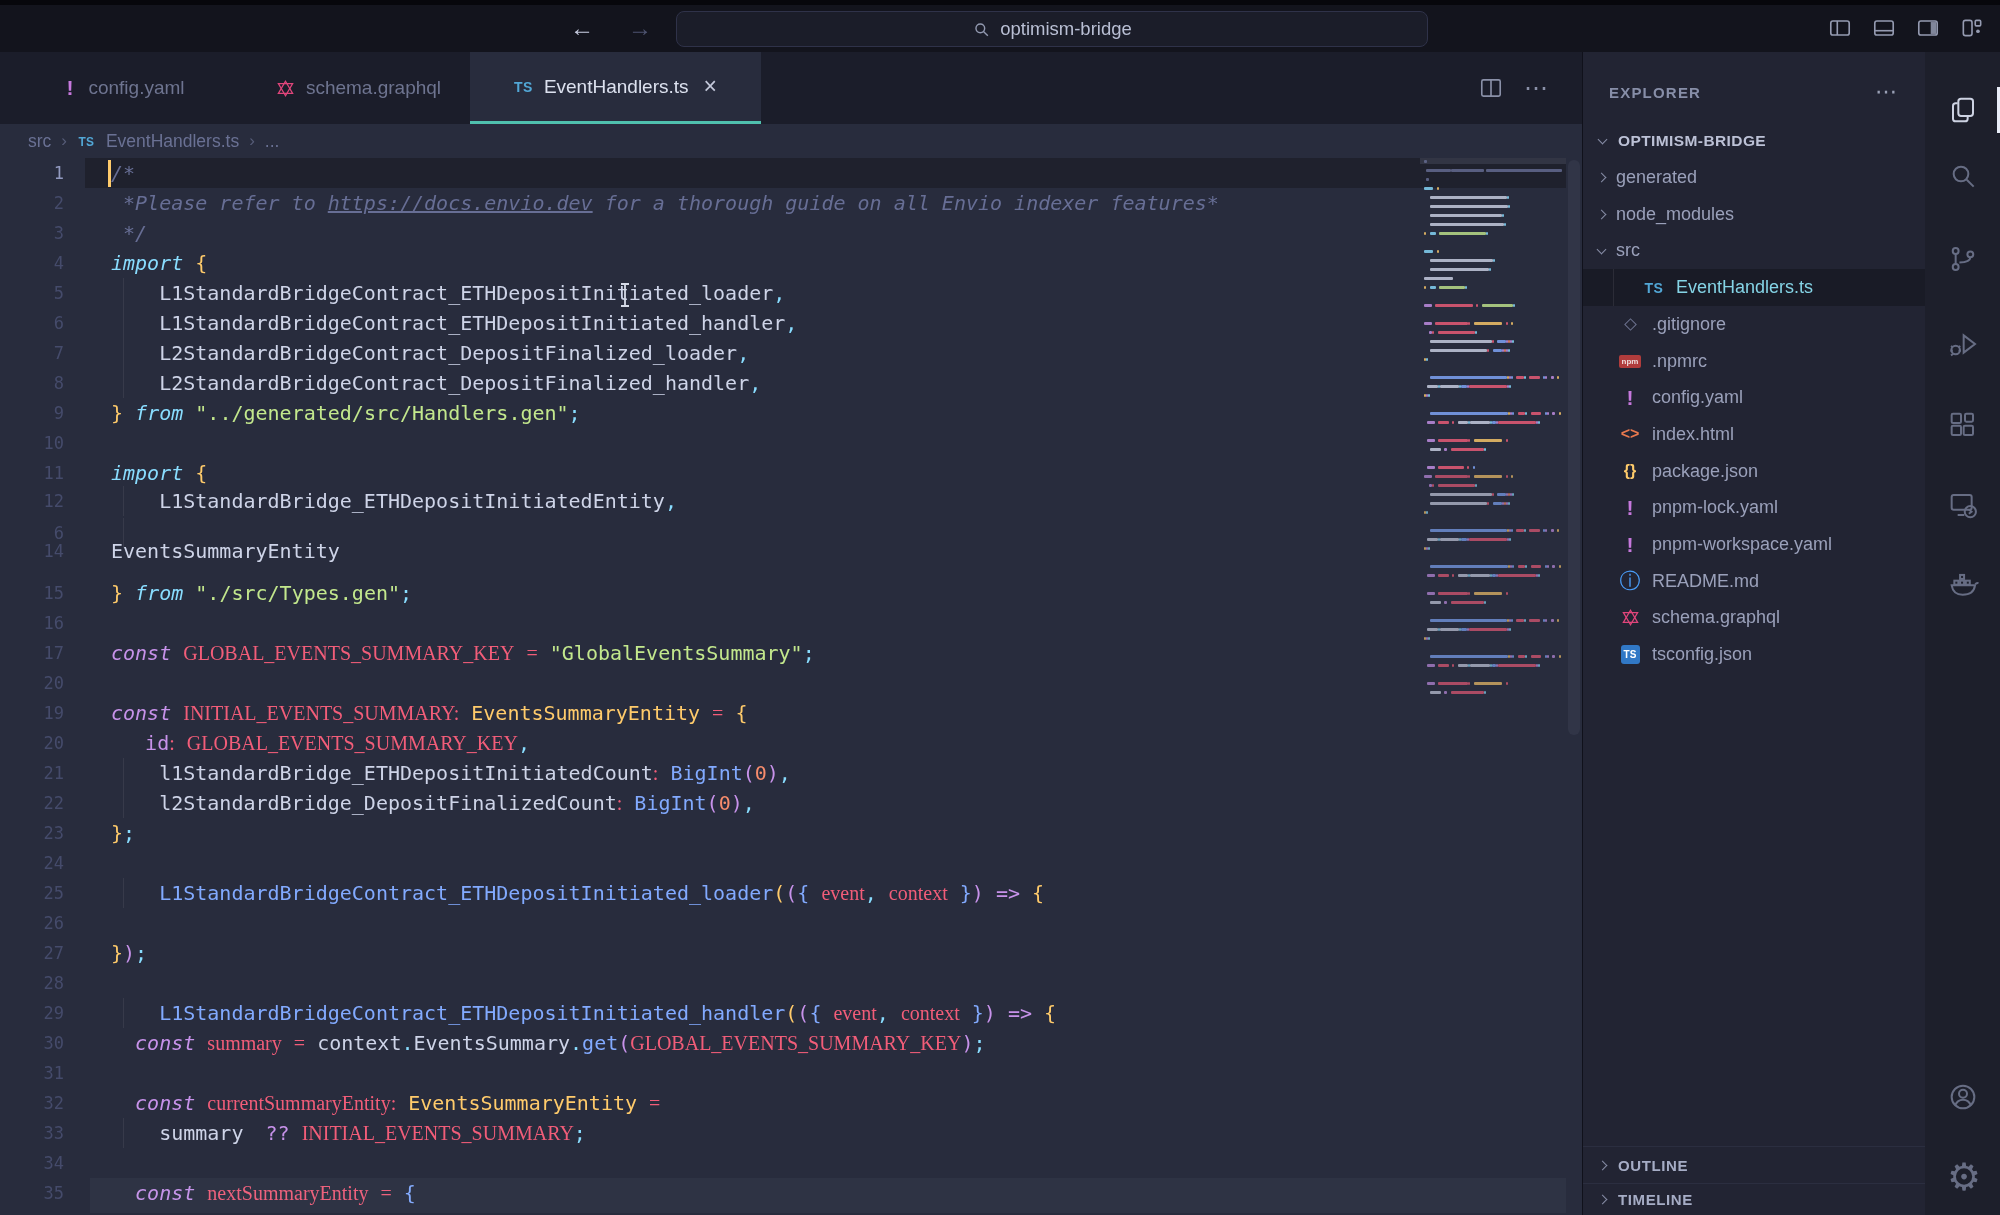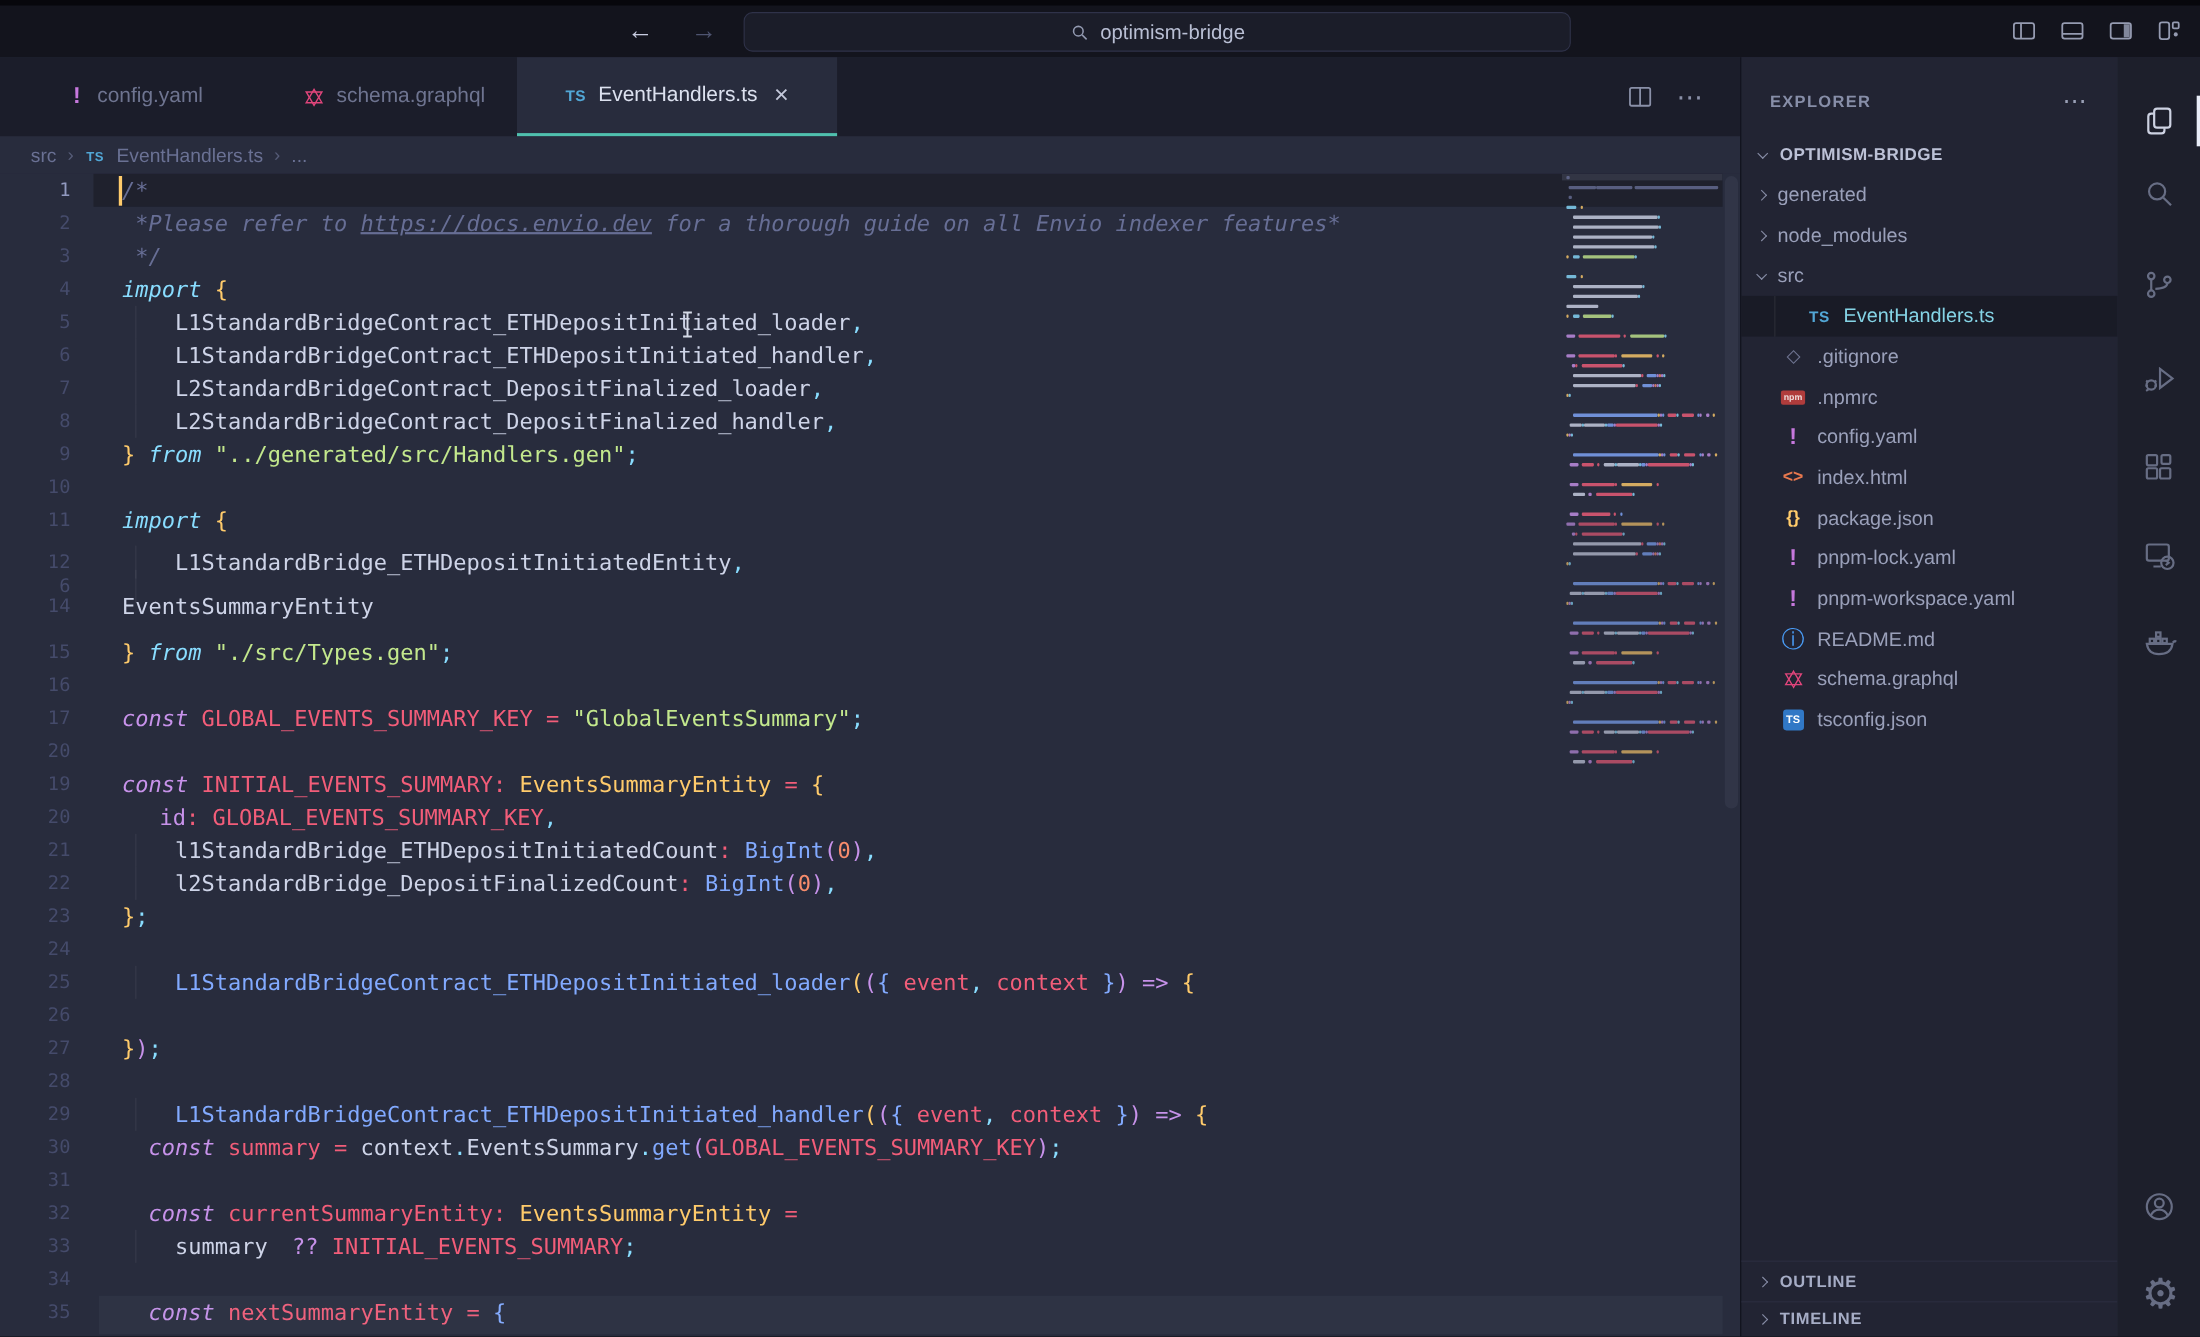--- a/index.html
+++ b/index.html
@@ -59,21 +59,21 @@
   .line .code { position:absolute; left:111px; top:0; white-space:pre; font-family:"DejaVu Sans Mono", monospace;
     font-size:20px; line-height:30px; color:#a6accd; }
   .line .guide { position:absolute; left:123px; top:0; height:30px; width:1px; background:rgba(255,255,255,0.07); }
 
   .tk-c  { color:var(--tk-c,#676e95); font-style:italic; }
   .tk-cu { color:var(--tk-c,#676e95); font-style:italic; text-decoration:underline; }
   .tk-k  { color:var(--tk-k,#89ddff); }
   .tk-ki { color:var(--tk-k,#89ddff); font-style:italic; }
   .tk-p  { color:var(--tk-p,#c792ea);margin-left:10px; }
   .tk-pi { color:var(--tk-p,#c792ea); font-style:italic; }
-  .tk-r  { color:var(--tk-r,#f25d79); }
+  .tk-r  { color:var(--tk-r,#f25d79);font-family:Liberation Serif, serif; }
   .tk-s  { color:var(--tk-s,#c3e88d); }
   .tk-y  { color:var(--tk-y,#ffcb6b); }
   .tk-b  { color:var(--tk-b,#82aaff); }
   .tk-o  { color:var(--tk-o,#f78c6c); }
   .tk-v  { color:var(--tk-v,#c792ea); }
   .tk-w  { color:var(--tk-w,#ced4e8); }
   .tk-f  { color:var(--tk-f,#a6accd); }
 
   #minimap { position:absolute; left:1420px; top:0; width:146px; height:720px; overflow:hidden; }
   #minimap .mrow { position:absolute; left:4px; height:3px; }
@@ -232,21 +232,21 @@
           <span class="code"><span class="tk-y">}</span><span class="tk-f"> </span><span class="tk-ki">from</span><span class="tk-f"> </span><span class="tk-s">"../generated/src/Handlers.gen"</span><span class="tk-k">;</span></span>
         </div>
         <div class="line" style="top:270px">
           <span class="num">10</span>
           <span class="code"></span>
         </div>
         <div class="line" style="top:300px">
           <span class="num">11</span>
           <span class="code"><span class="tk-ki">import</span><span class="tk-f"> </span><span class="tk-y">{</span></span>
         </div>
-        <div class="line" style="top:338px">
+        <div class="line" style="top:328px">
           <span class="guide"></span>
           <span class="num">12</span>
           <span class="code"><span class="tk-w">    L1StandardBridge_ETHDepositInitiatedEntity</span><span class="tk-k">,</span></span>
         </div>
         <div class="line" style="top:360px">
           <span class="guide"></span>
           <span class="num">6</span>
         </div>
         <div class="line" style="top:378px">
           <span class="num">14</span>

